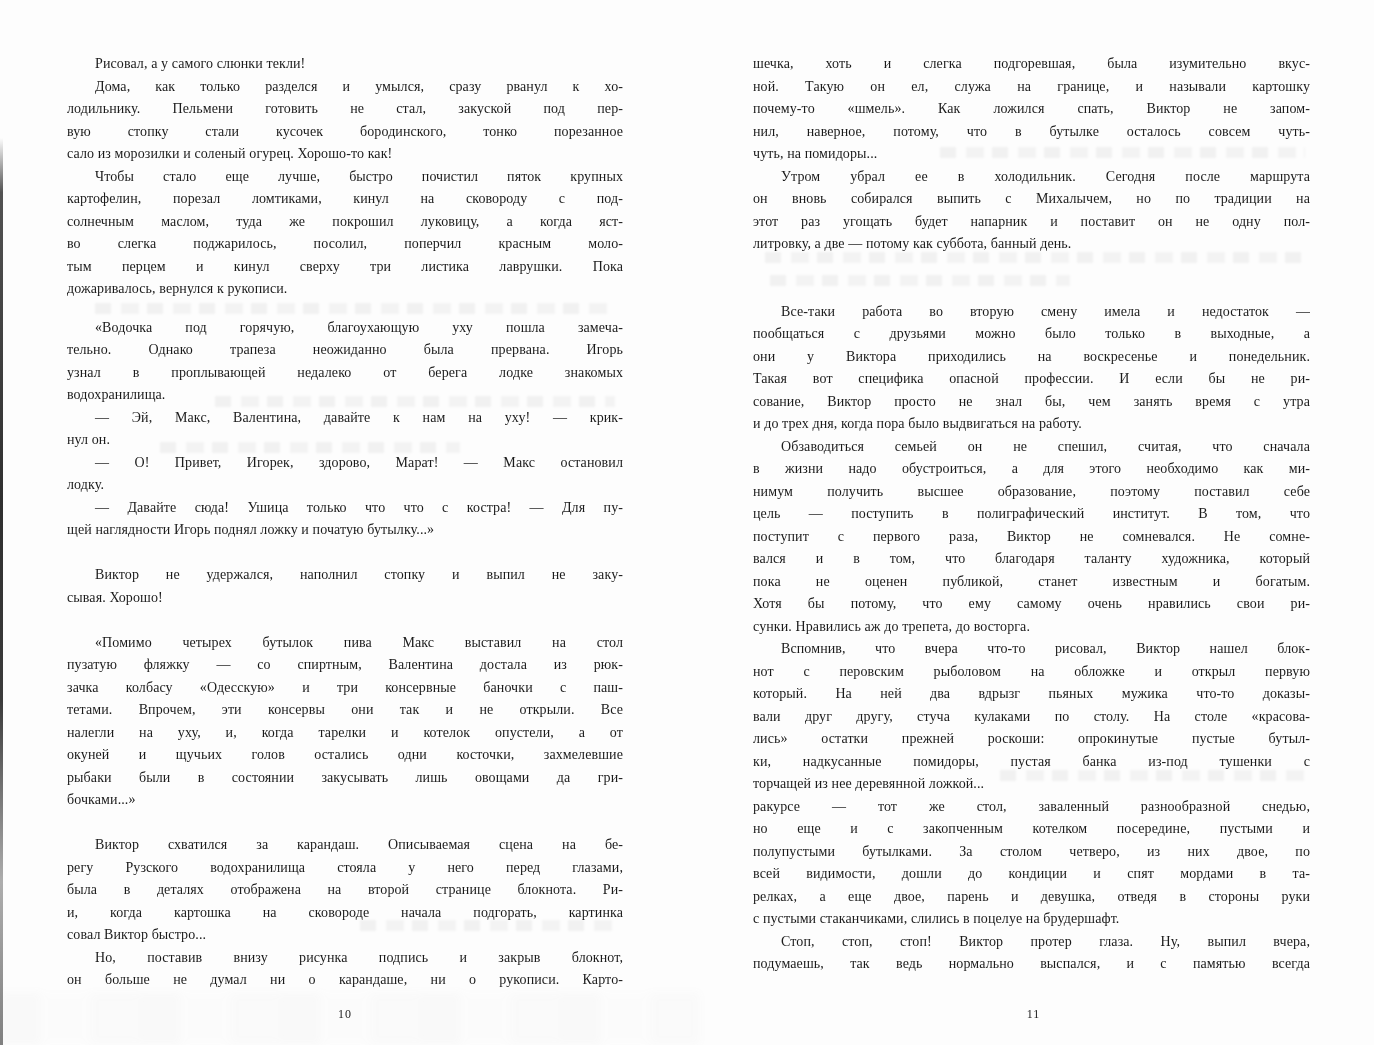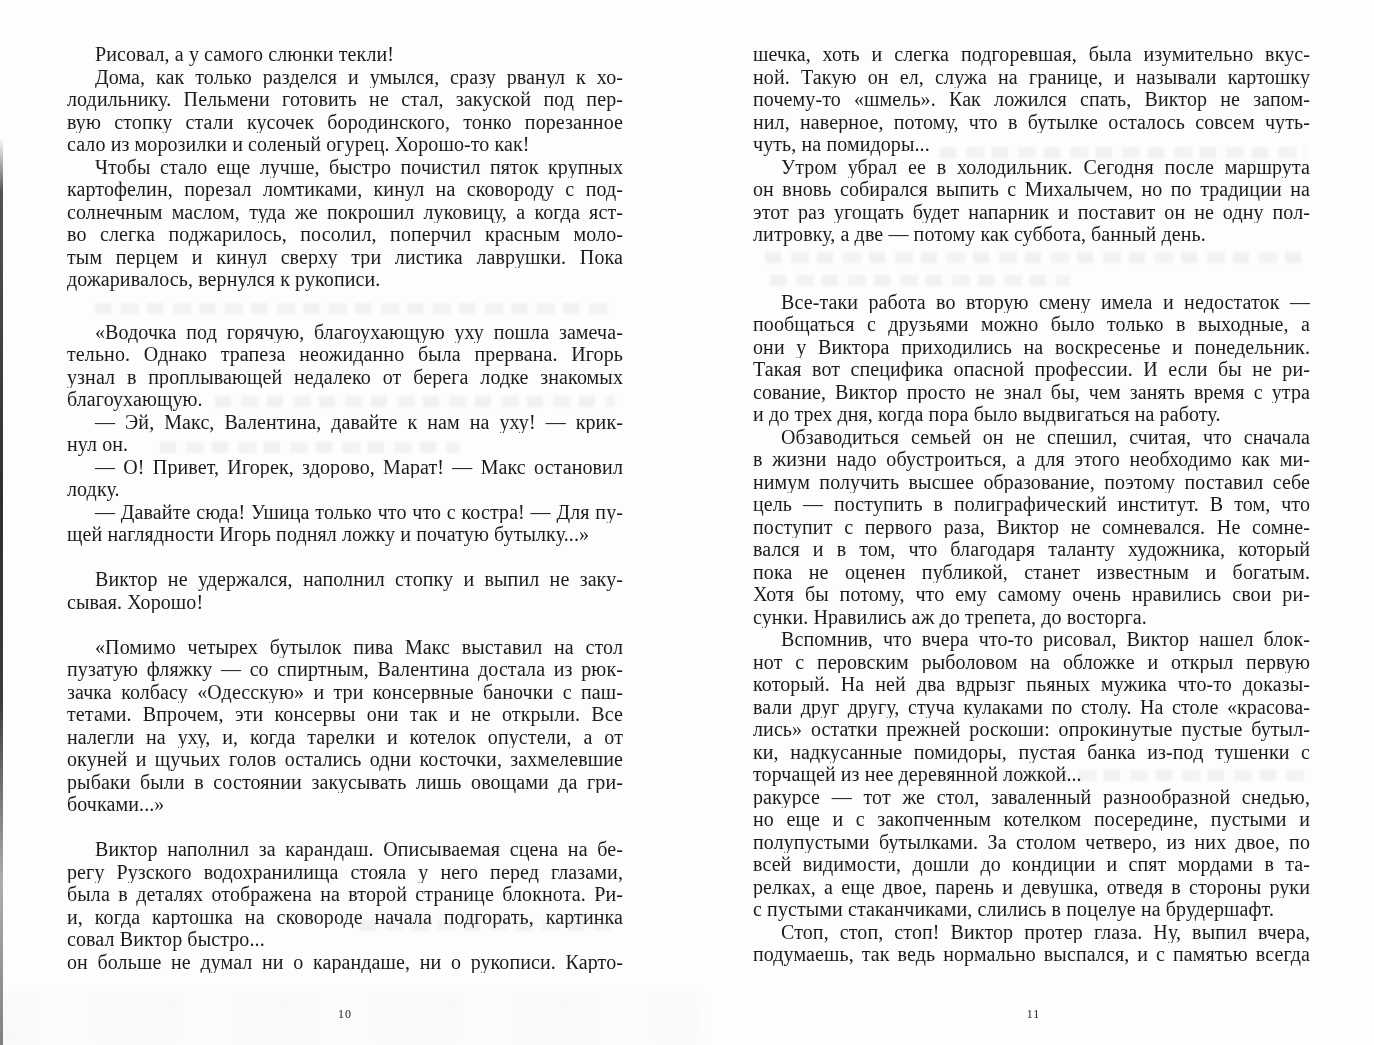--- a/index.html
+++ b/index.html
@@ -11,22 +11,22 @@
     height: 1045px;
     margin: 0 auto;
     background: #fdfdfd;
     overflow: hidden;
     font-family: "Liberation Serif", "DejaVu Serif", serif;
     color: #1b1b1b;
   }
 
   .page-col {
     position: absolute;
-    top: 43px;
-    font-size: 20px;
+    top: 53px;
+    font-size: 14px;
     line-height: 22.5px;
     letter-spacing: 0.1px;
   }
   #left-col  { left: 67px;  width: 556px; }
   #right-col { left: 753px; width: 557px; }
 
   .para { margin: 0; }
   .line {
     height: 22.5px;
     overflow: hidden;
@@ -101,25 +101,25 @@
         <div class="line">сало из морозилки и соленый огурец. Хорошо-то как!</div>
       </div>
       <div class="para">
         <div class="line just indent">Чтобы стало еще лучше, быстро почистил пяток крупных</div>
         <div class="line just">картофелин, порезал ломтиками, кинул на сковороду с под-</div>
         <div class="line just">солнечным маслом, туда же покрошил луковицу, а когда яст-</div>
         <div class="line just">во слегка поджарилось, посолил, поперчил красным моло-</div>
         <div class="line just">тым перцем и кинул сверху три листика лаврушки. Пока</div>
         <div class="line">дожаривалось, вернулся к рукописи.</div>
       </div>
-      <div class="para" style="margin-top: 30px;">
+      <div class="para" style="margin-top: 16px;">
         <div class="line just indent">«Водочка под горячую, благоухающую уху пошла замеча-</div>
         <div class="line just">тельно. Однако трапеза неожиданно была прервана. Игорь</div>
         <div class="line just">узнал в проплывающей недалеко от берега лодке знакомых</div>
-        <div class="line">благоухающую.</div>
+        <div class="line">водохранилища.</div>
       </div>
       <div class="para">
         <div class="line just indent">— Эй, Макс, Валентина, давайте к нам на уху! — крик-</div>
         <div class="line">нул он.</div>
       </div>
       <div class="para">
         <div class="line just indent">— О! Привет, Игорек, здорово, Марат! — Макс остановил</div>
         <div class="line">лодку.</div>
       </div>
       <div class="para">
@@ -134,27 +134,28 @@
         <div class="line just indent">«Помимо четырех бутылок пива Макс выставил на стол</div>
         <div class="line just">пузатую фляжку — со спиртным, Валентина достала из рюк-</div>
         <div class="line just">зачка колбасу «Одесскую» и три консервные баночки с паш-</div>
         <div class="line just">тетами. Впрочем, эти консервы они так и не открыли. Все</div>
         <div class="line just">налегли на уху, и, когда тарелки и котелок опустели, а от</div>
         <div class="line just">окуней и щучьих голов остались одни косточки, захмелевшие</div>
         <div class="line just">рыбаки были в состоянии закусывать лишь овощами да гри-</div>
         <div class="line">бочками...»</div>
       </div>
       <div class="para" style="margin-top: 22.5px;">
-        <div class="line just indent">Виктор наполнил за карандаш. Описываемая сцена на бе-</div>
+        <div class="line just indent">Виктор схватился за карандаш. Описываемая сцена на бе-</div>
         <div class="line just">регу Рузского водохранилища стояла у него перед глазами,</div>
         <div class="line just">была в деталях отображена на второй странице блокнота. Ри-</div>
         <div class="line just">и, когда картошка на сковороде начала подгорать, картинка</div>
         <div class="line">совал Виктор быстро...</div>
       </div>
       <div class="para">
+        <div class="line just indent">Но, поставив внизу рисунка подпись и закрыв блокнот,</div>
         <div class="line just">он больше не думал ни о карандаше, ни о рукописи. Карто-</div>
       </div>
     </div>
 
   <div id="right-col" class="page-col">
       <div class="para">
         <div class="line just">шечка, хоть и слегка подгоревшая, была изумительно вкус-</div>
         <div class="line just">ной. Такую он ел, служа на границе, и называли картошку</div>
         <div class="line just">почему-то «шмель». Как ложился спать, Виктор не запом-</div>
         <div class="line just">нил, наверное, потому, что в бутылке осталось совсем чуть-</div>

